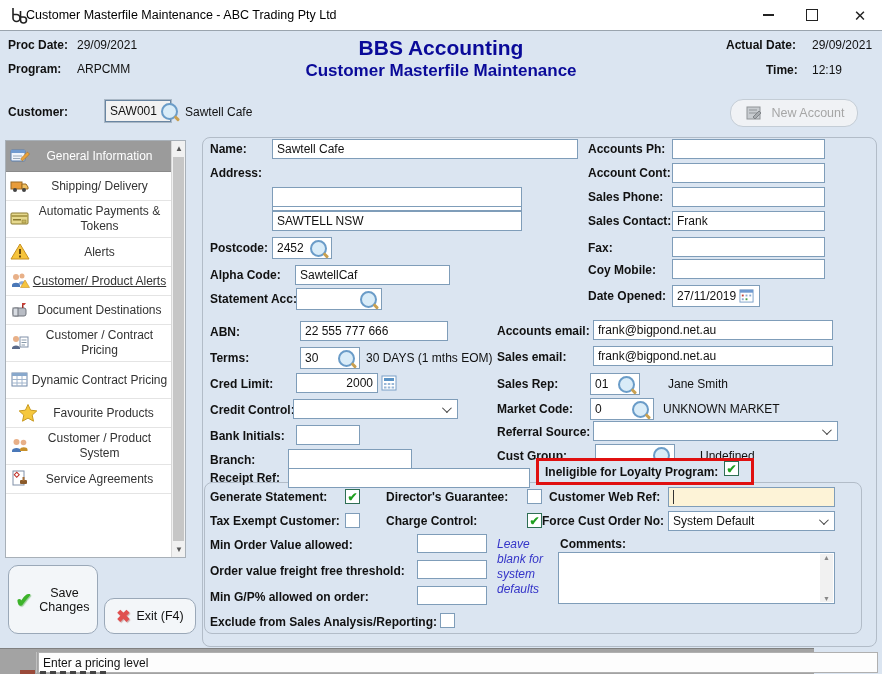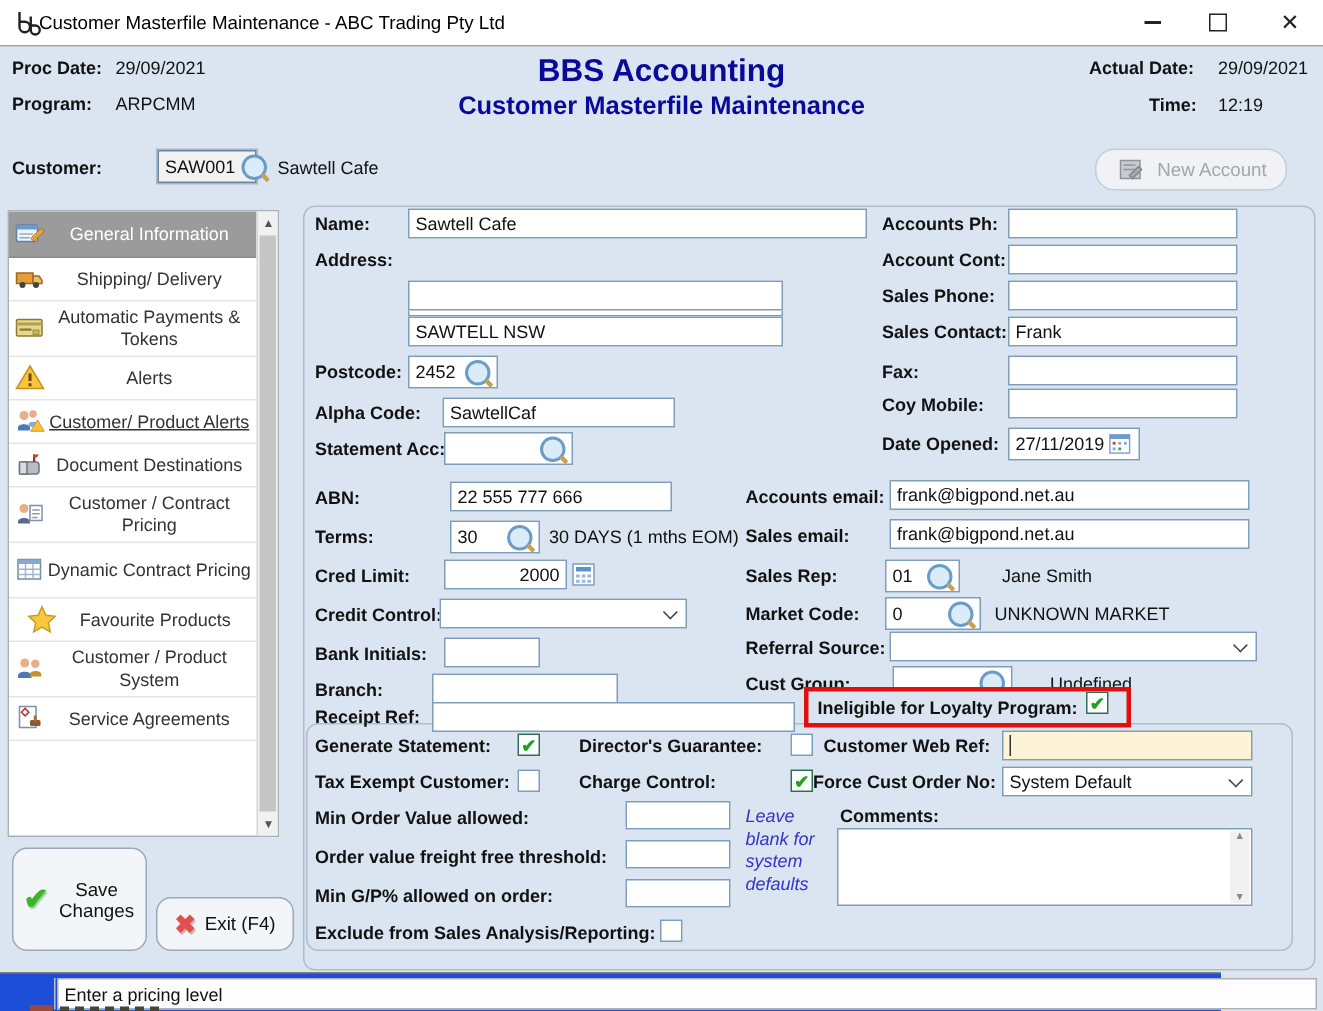--- a/index.html
+++ b/index.html
@@ -62,21 +62,21 @@
   .glyph-x{color:#e05050;font-size:17px;font-weight:bold;text-shadow:1px 1px 1px #caa;}
   .new-account{position:absolute;left:730px;top:99px;width:126px;height:26px;background:#f0f2f5;
            border:1px solid #c4cdd6;border-radius:13px;display:flex;align-items:center;justify-content:center;gap:8px;
            color:#a6a6a6;font-size:12.5px;}
   .hint{position:absolute;color:#3434c8;font-style:italic;font-size:12px;line-height:15px;width:55px;}
   .redbox{position:absolute;border:3px solid #e01010;display:flex;align-items:center;background:#dbe5f1;}
   .comments-box{position:absolute;background:#fff;border:1px solid #7f9db9;box-sizing:border-box;}
   .v-scroll{position:absolute;right:1px;top:1px;bottom:1px;width:13px;background:#f1f1f1;
             display:flex;flex-direction:column;justify-content:space-between;align-items:center;color:#888;font-size:7px;}
   
-  .statusbar{position:absolute;left:0;top:648px;width:814px;height:26px;background:#1d4ed8;border-top:1px solid #808080;}
+  .statusbar{position:absolute;left:0;top:648px;width:814px;height:26px;background:#a3a3a3;border-top:1px solid #808080;}
   .status-cell{position:absolute;left:38px;top:3px;width:840px;height:21px;background:#fdfdfd;
                border:1px solid #b0b0b0;display:flex;align-items:center;padding:0 4px;box-sizing:border-box;}
   .status-sep{position:absolute;left:36px;top:3px;width:1px;height:21px;background:#c0c0c0;}
   .edge-art1{position:absolute;left:20px;top:670px;width:15px;height:4px;background:#9a4a3a;}
   .edge-art2{position:absolute;left:40px;top:671px;width:70px;height:3px;
              background:repeating-linear-gradient(90deg,#444 0 6px,transparent 6px 10px);}
   .webref{background:#fdf3d7;}
   .caret{width:1px;height:14px;background:#333;}
 </style>
 </head>

